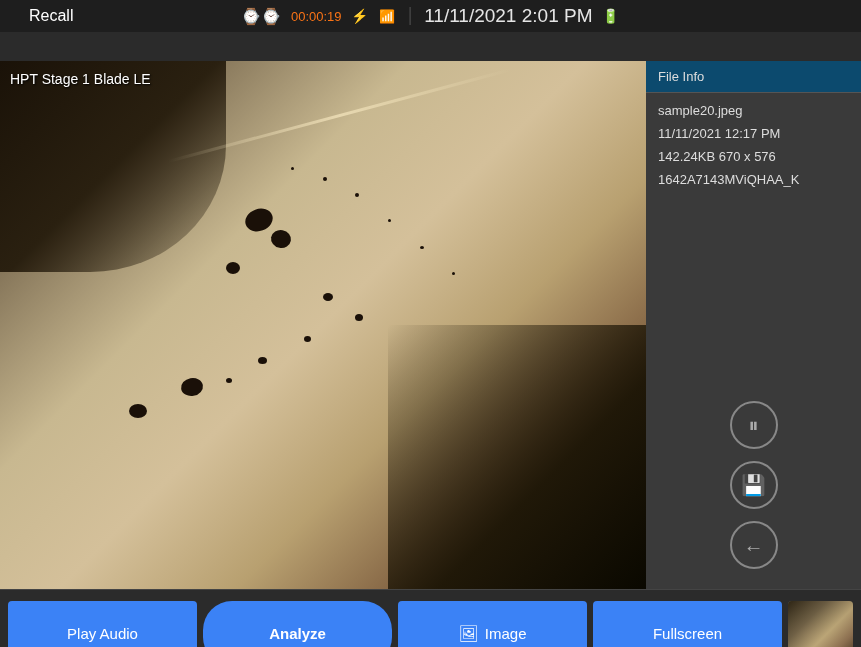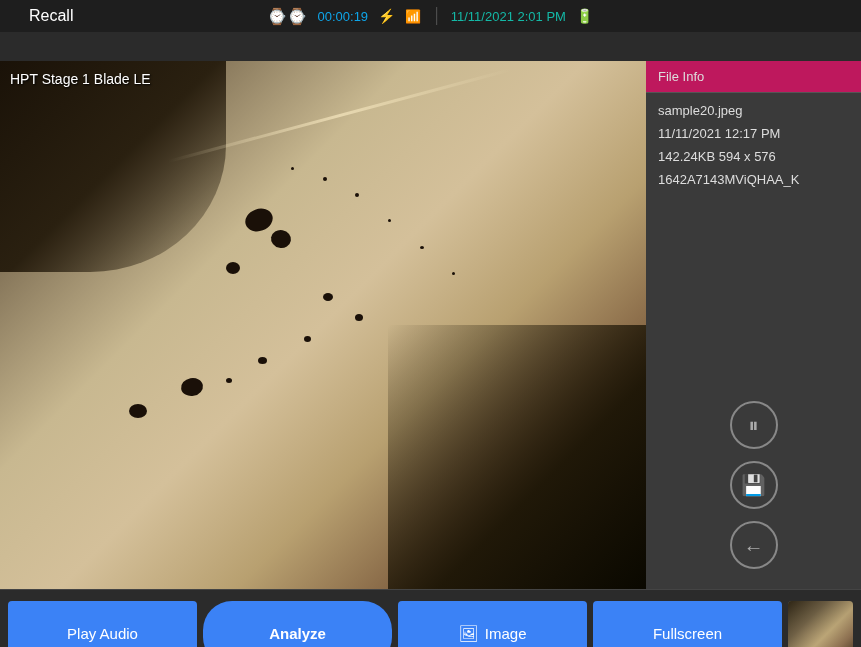--- a/index.html
+++ b/index.html
@@ -78,21 +78,21 @@
 
     
     #info-panel {
       width: 215px;
       background: #3a3a3a;
       display: flex;
       flex-direction: column;
       padding: 0;
     }
     #file-info-header {
-      background: #be185d;
+      background: #0c4a6e;
       padding: 8px 12px;
       font-size: 13px;
       color: #ddd;
       border-bottom: 1px solid #555;
     }
     #file-info-content {
       padding: 10px 12px;
       display: flex;
       flex-direction: column;
       gap: 8px;
@@ -191,25 +191,25 @@
     
     .img-icon { font-size: 16px; }
   </style>
 </head>
 <body>
 
 <div id="titlebar">
   <span id="app-name">Recall</span>
   <div id="titlebar-center">
     <span class="icon sync-icon">⌚</span>
-    <span id="timer" style="font-size:13px;color:#0ea5e9;">00:00:19</span>
+    <span id="timer" style="font-size:13px;color:#f97316;">00:00:19</span>
     <span class="tb-icon bt-icon"></span>
     <span class="tb-icon wifi-icon"></span>
     <div class="tb-divider"></div>
-    <span id="datetime" style="font-size:13px;color:#14b8a6;text-align:right;">11/11/2021  2:01 PM</span>
+    <span id="datetime" style="font-size:19px;color:#e5e5e5;text-align:right;">11/11/2021  2:01 PM</span>
     <span class="tb-icon bat-icon"></span>
   </div>
   <div style="width:60px;"></div>
 </div>
 
 <div id="main">
 
   <div id="image-panel">
     <span id="image-label">HPT Stage 1 Blade LE</span>
 
@@ -251,21 +251,21 @@
       <div class="spot" style="top:20%;left:45%;width:3px;height:3px;"></div>
       <div class="spot" style="top:22%;left:50%;width:4px;height:4px;"></div>
     </div>
   </div>
 
   <div id="info-panel">
     <div id="file-info-header">File Info</div>
     <div id="file-info-content">
       <div class="file-info-row">sample20.jpeg</div>
       <div class="file-info-row">11/11/2021  12:17 PM</div>
-      <div class="file-info-row">142.24KB  594 x 576</div>
+      <div class="file-info-row">142.24KB  670 x 576</div>
       <div class="file-info-row">1642A7143MViQHAA_K</div>
     </div>
     <div id="right-controls">
       <button class="ctrl-btn" title="Pause">
         <span>⏸</span>
       </button>
       <button class="ctrl-btn" title="Save">
         <span>💾</span>
       </button>
       <button class="ctrl-btn" title="Back">

